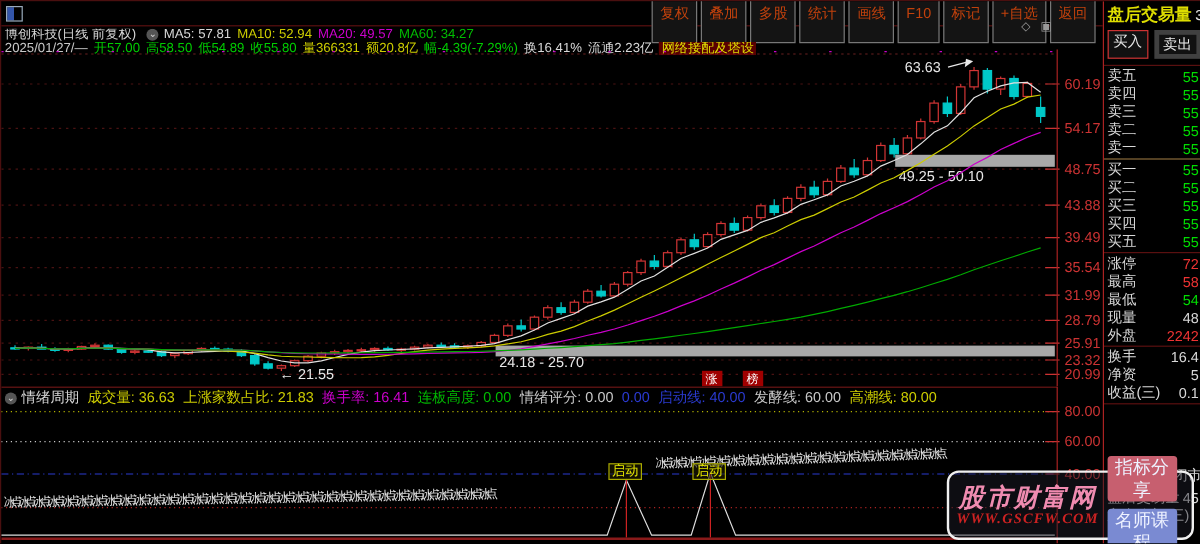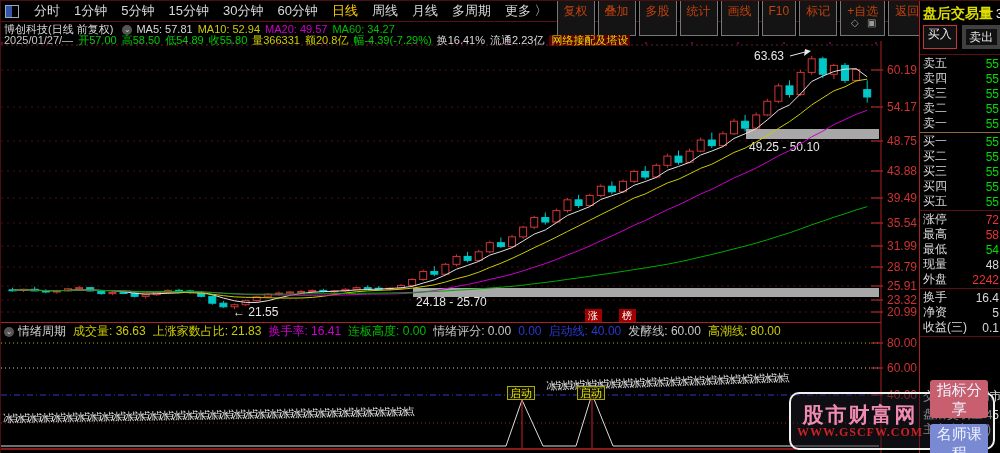--- a/index.html
+++ b/index.html
@@ -40,46 +40,33 @@
   #p-buy{border:1px solid #cc3333;}
   #p-sell{border:4px solid #404040;}
   #p-status{color:#d8d8d8;font-size:12px;padding:3px 0 2px 3px;white-space:nowrap;margin-top:48px;}
   
   .ice{position:absolute;color:#e6e6e6;font-size:10px;letter-spacing:-4px;white-space:nowrap;overflow:hidden;z-index:4;}
   .spike-tag{position:absolute;color:#e8e800;font-size:11px;line-height:12px;border:1px solid #aaaa00;
              background:rgba(30,26,0,.6);padding:0 2px;z-index:6;}
   
   #wm{position:absolute;left:788px;top:391px;width:206px;height:58px;border:2px solid #f0f0f0;border-radius:10px;
       background:rgba(28,28,40,.45);z-index:20;display:flex;align-items:center;padding:0 6px;box-sizing:border-box;gap:7px;}
-  #wm-left{display:flex;flex-direction:column;align-items:center;line-height:1.05;}
+  #wm-left{display:flex;flex-direction:column;align-items:center;line-height:1.05;font-style:italic;}
   #wm-title{font-family:"Liberation Serif",serif;font-weight:bold;font-size:21px;color:#f08bb0;letter-spacing:2px;}
   #wm-url{font-family:"Liberation Serif",serif;font-weight:bold;font-size:12px;color:#cc2222;letter-spacing:1px;}
   #wm-right{display:flex;flex-direction:column;gap:6px;}
   .wm-btn{width:58px;line-height:19px;text-align:center;color:#eef2ff;font-size:15px;border-radius:3px;}
   .icon-mini{position:absolute;color:#999;font-size:10px;line-height:10px;z-index:3;}
 </style>
 </head>
 <body>
 
 <div id="app">
   <div id="toolbar">
     <span class="win-icon"></span>
-    <div id="tabs" style="display:flex;">
-        <div class="tab">分时</div>
-        <div class="tab">1分钟</div>
-        <div class="tab">5分钟</div>
-        <div class="tab">15分钟</div>
-        <div class="tab">30分钟</div>
-        <div class="tab">60分钟</div>
-        <div class="tab active">日线</div>
-        <div class="tab">周线</div>
-        <div class="tab">月线</div>
-        <div class="tab">多周期</div>
-        <div class="tab">更多 〉</div>
-      </div>
     <div id="tbtns">
         <div class="tbtn">复权</div>
         <div class="tbtn">叠加</div>
         <div class="tbtn">多股</div>
         <div class="tbtn">统计</div>
         <div class="tbtn">画线</div>
         <div class="tbtn">F10</div>
         <div class="tbtn">标记</div>
         <div class="tbtn">+自选</div>
         <div class="tbtn">返回</div>

